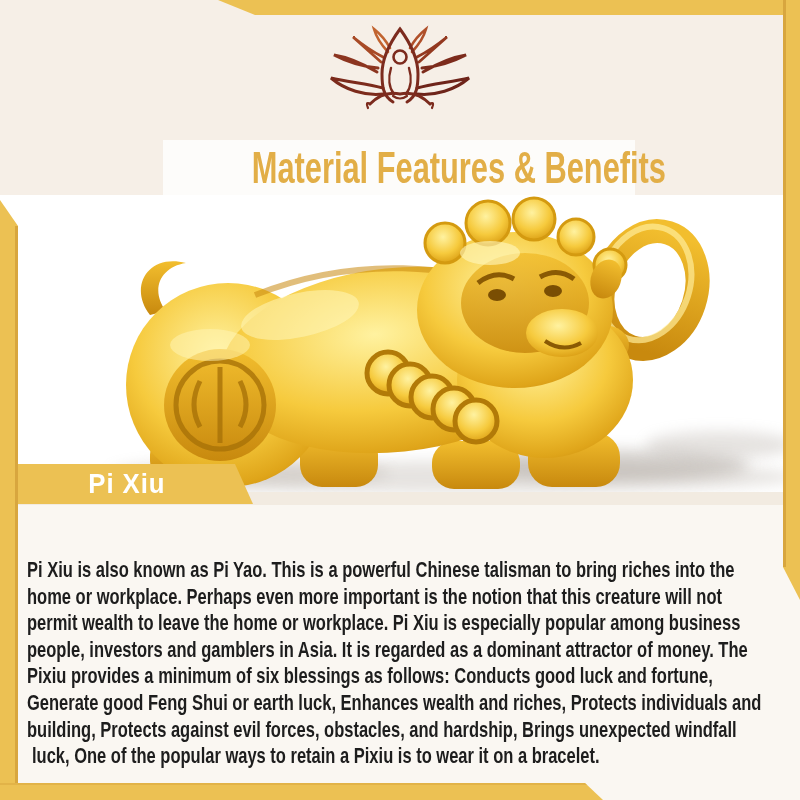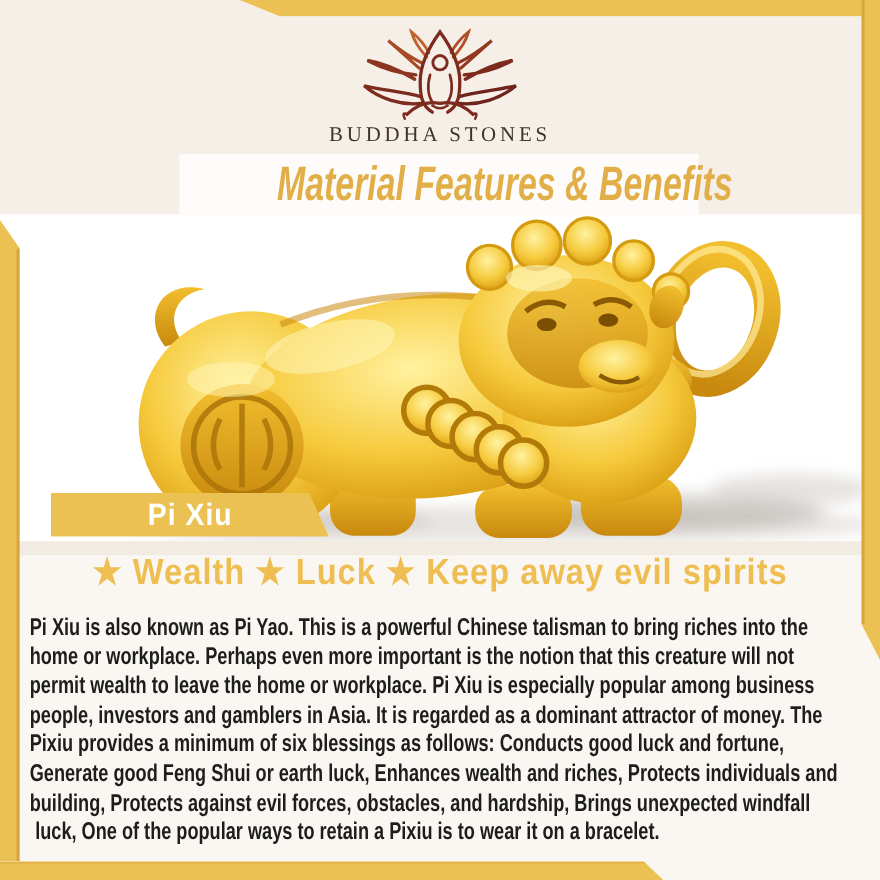--- a/index.html
+++ b/index.html
@@ -28,32 +28,32 @@
     background:var(--frame-yellow-dark,#D8A63E);}
   .frame-bottom::before{content:"";position:absolute;left:0;top:0;width:100%;height:2px;
     background:var(--frame-yellow-dark,#D8A63E);opacity:.5;}
 
   
   .logo{position:absolute;left:325px;top:24px;width:150px;height:90px;z-index:5;}
   .brand{position:absolute;left:0;top:112px;width:800px;text-align:center;z-index:5;
     font-family:"Liberation Serif",serif;font-size:19px;letter-spacing:3.5px;
     color:var(--brand-brown,#3E332D);}
   .title-band{position:absolute;left:163px;top:140px;width:472px;height:55px;
-    background:var(--band-white,#FDFCFA);z-index:6;text-align:center;line-height:55px;font-style:italic;}
+    background:var(--band-white,#FDFCFA);z-index:6;text-align:center;line-height:55px;}
   .title-band span{display:inline-block;transform:scaleX(.70);transform-origin:center;
     white-space:nowrap;font-weight:bold;font-size:44px;color:var(--title-gold,#E2AE47);}
 
   
   .pendant{position:absolute;left:0;top:195px;width:800px;height:297px;z-index:10;}
 
   
-  .ribbon{position:absolute;left:0;top:448px;width:253px;height:40px;z-index:20;
+  .ribbon{position:absolute;left:0;top:464px;width:253px;height:40px;z-index:20;
     background:var(--frame-yellow,#ECC153);
     clip-path:polygon(0 0,235px 0,253px 40px,0 40px);
-    text-align:center;line-height:40px;margin-left:46px;}
+    text-align:center;line-height:40px;}
   .ribbon span{display:inline-block;transform:scaleX(.92);transform-origin:center;
     font-weight:bold;font-size:28px;color:var(--ribbon-text,#FFFFFF);letter-spacing:1px;}
 
   
   .headline{position:absolute;left:0;top:500px;width:800px;height:48px;text-align:center;z-index:5;}
   .headline span{display:inline-block;transform:scaleX(.90);transform-origin:center;
     white-space:nowrap;font-weight:bold;font-size:33px;letter-spacing:1px;
     color:var(--headline-gold,#EFBE52);}
   .paragraph{position:absolute;left:27px;top:557px;width:770px;z-index:5;text-align:center;}
   .paragraph .line{white-space:nowrap;transform:scaleX(.75);transform-origin:left center;
@@ -83,21 +83,20 @@
     <path d="M92 70 C110 72 130 66 144 54 C126 58 106 60 92 64" stroke="#6E241A" stroke-width="3"></path>
 
     <path d="M68 78 C58 72 57 62 57 50 C57 34 64 20 75 5 C86 20 93 34 93 50 C93 62 92 72 82 78" stroke="#7C2B1E" stroke-width="3"></path>
     <circle cx="75" cy="33" r="6.5" stroke="#7C2B1E" stroke-width="2.6"></circle>
     <path d="M66 44 C63 54 64 64 69 70 M84 44 C87 54 86 64 81 70" stroke="#7C2B1E" stroke-width="2.4"></path>
 
     <path d="M45 80 C55 70 66 68 75 70 C84 68 95 70 105 80" stroke="#7C2B1E" stroke-width="3"></path>
     <path d="M45 80 q-5 -3 -2 4 M105 80 q5 -3 2 4" stroke="#7C2B1E" stroke-width="2.2"></path>
     <path d="M68 72 q7 5 14 0" stroke="#7C2B1E" stroke-width="2.2"></path>
   </svg>
-  <div class="brand">BUDDHA STONES</div>
 
   <div class="title-band">
     <span>Material Features &amp; Benefits</span>
   </div>
 
   <svg class="pendant" viewBox="0 0 800 297">
     <defs>
       <radialGradient id="gBody" cx="45%" cy="35%" r="75%">
         <stop offset="0%" stop-color="#FFF2A0"></stop>
         <stop offset="55%" stop-color="#F6CA3D"></stop>
@@ -166,23 +165,20 @@
 
     <ellipse cx="300" cy="120" rx="60" ry="22" fill="#FFF6B8" opacity=".55" transform="rotate(-12 300 120)"></ellipse>
     <ellipse cx="210" cy="150" rx="40" ry="16" fill="#FFF6B8" opacity=".5"></ellipse>
     <ellipse cx="490" cy="58" rx="30" ry="12" fill="#FFF8C0" opacity=".6"></ellipse>
   </svg>
 
   <div class="ribbon">
     <span>Pi Xiu</span>
   </div>
 
-  <div class="headline">
-    <span>★  Wealth ★  Luck ★  Keep away evil spirits</span>
-  </div>
 
   <div class="paragraph">
     <div class="line">Pi Xiu is also known as Pi Yao. This is a powerful Chinese talisman to bring riches into the</div>
     <div class="line">home or workplace. Perhaps even more important is the notion that this creature will not</div>
     <div class="line">permit wealth to leave the home or workplace. Pi Xiu is especially popular among business</div>
     <div class="line">people, investors and gamblers in Asia. It is regarded as a dominant attractor of money. The</div>
     <div class="line">Pixiu provides a minimum of six blessings as follows: Conducts good luck and fortune,</div>
     <div class="line">Generate good Feng Shui or earth luck, Enhances wealth and riches, Protects individuals and</div>
     <div class="line">building, Protects against evil forces, obstacles, and hardship, Brings unexpected windfall</div>
     <div class="line">luck, One of the popular ways to retain a Pixiu is to wear it on a bracelet.</div>

